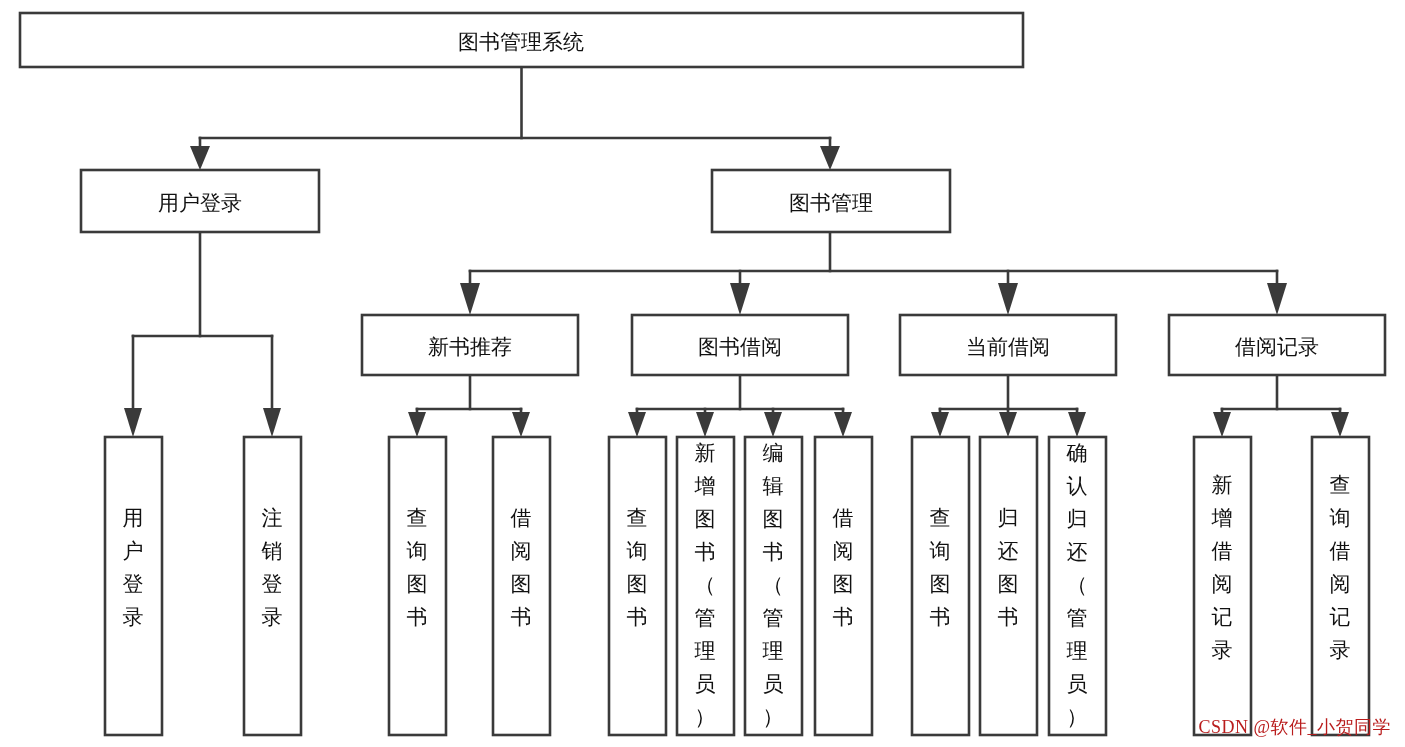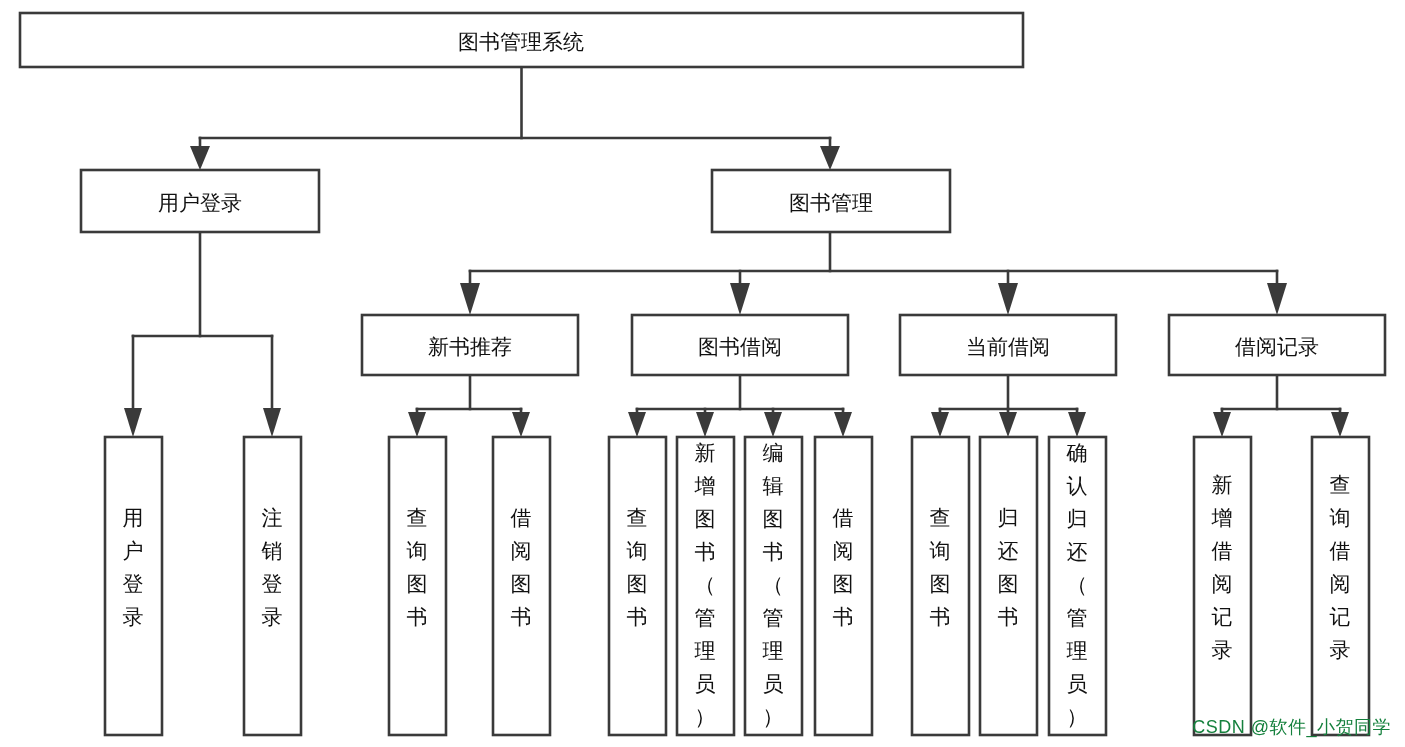--- a/index.html
+++ b/index.html
@@ -51,23 +51,23 @@
   .node-label-v {
     font-family: "Liberation Sans", sans-serif;
     font-size: 21px;
     fill: #111111;
     text-anchor: middle;
   }
   .watermark {
     position: absolute;
     right: 14px;
     bottom: 8px;
-    font-family: Liberation Sans, sans-serif;
+    font-family: Liberation Serif, serif;
     font-size: 18px;
-    color: #15803d;
+    color: #b91c1c;
     letter-spacing: 0.5px;
     white-space: nowrap;
     pointer-events: none;
   }
 </style>
 </head>
 <body>
 
 <div id="diagram-root">
 

